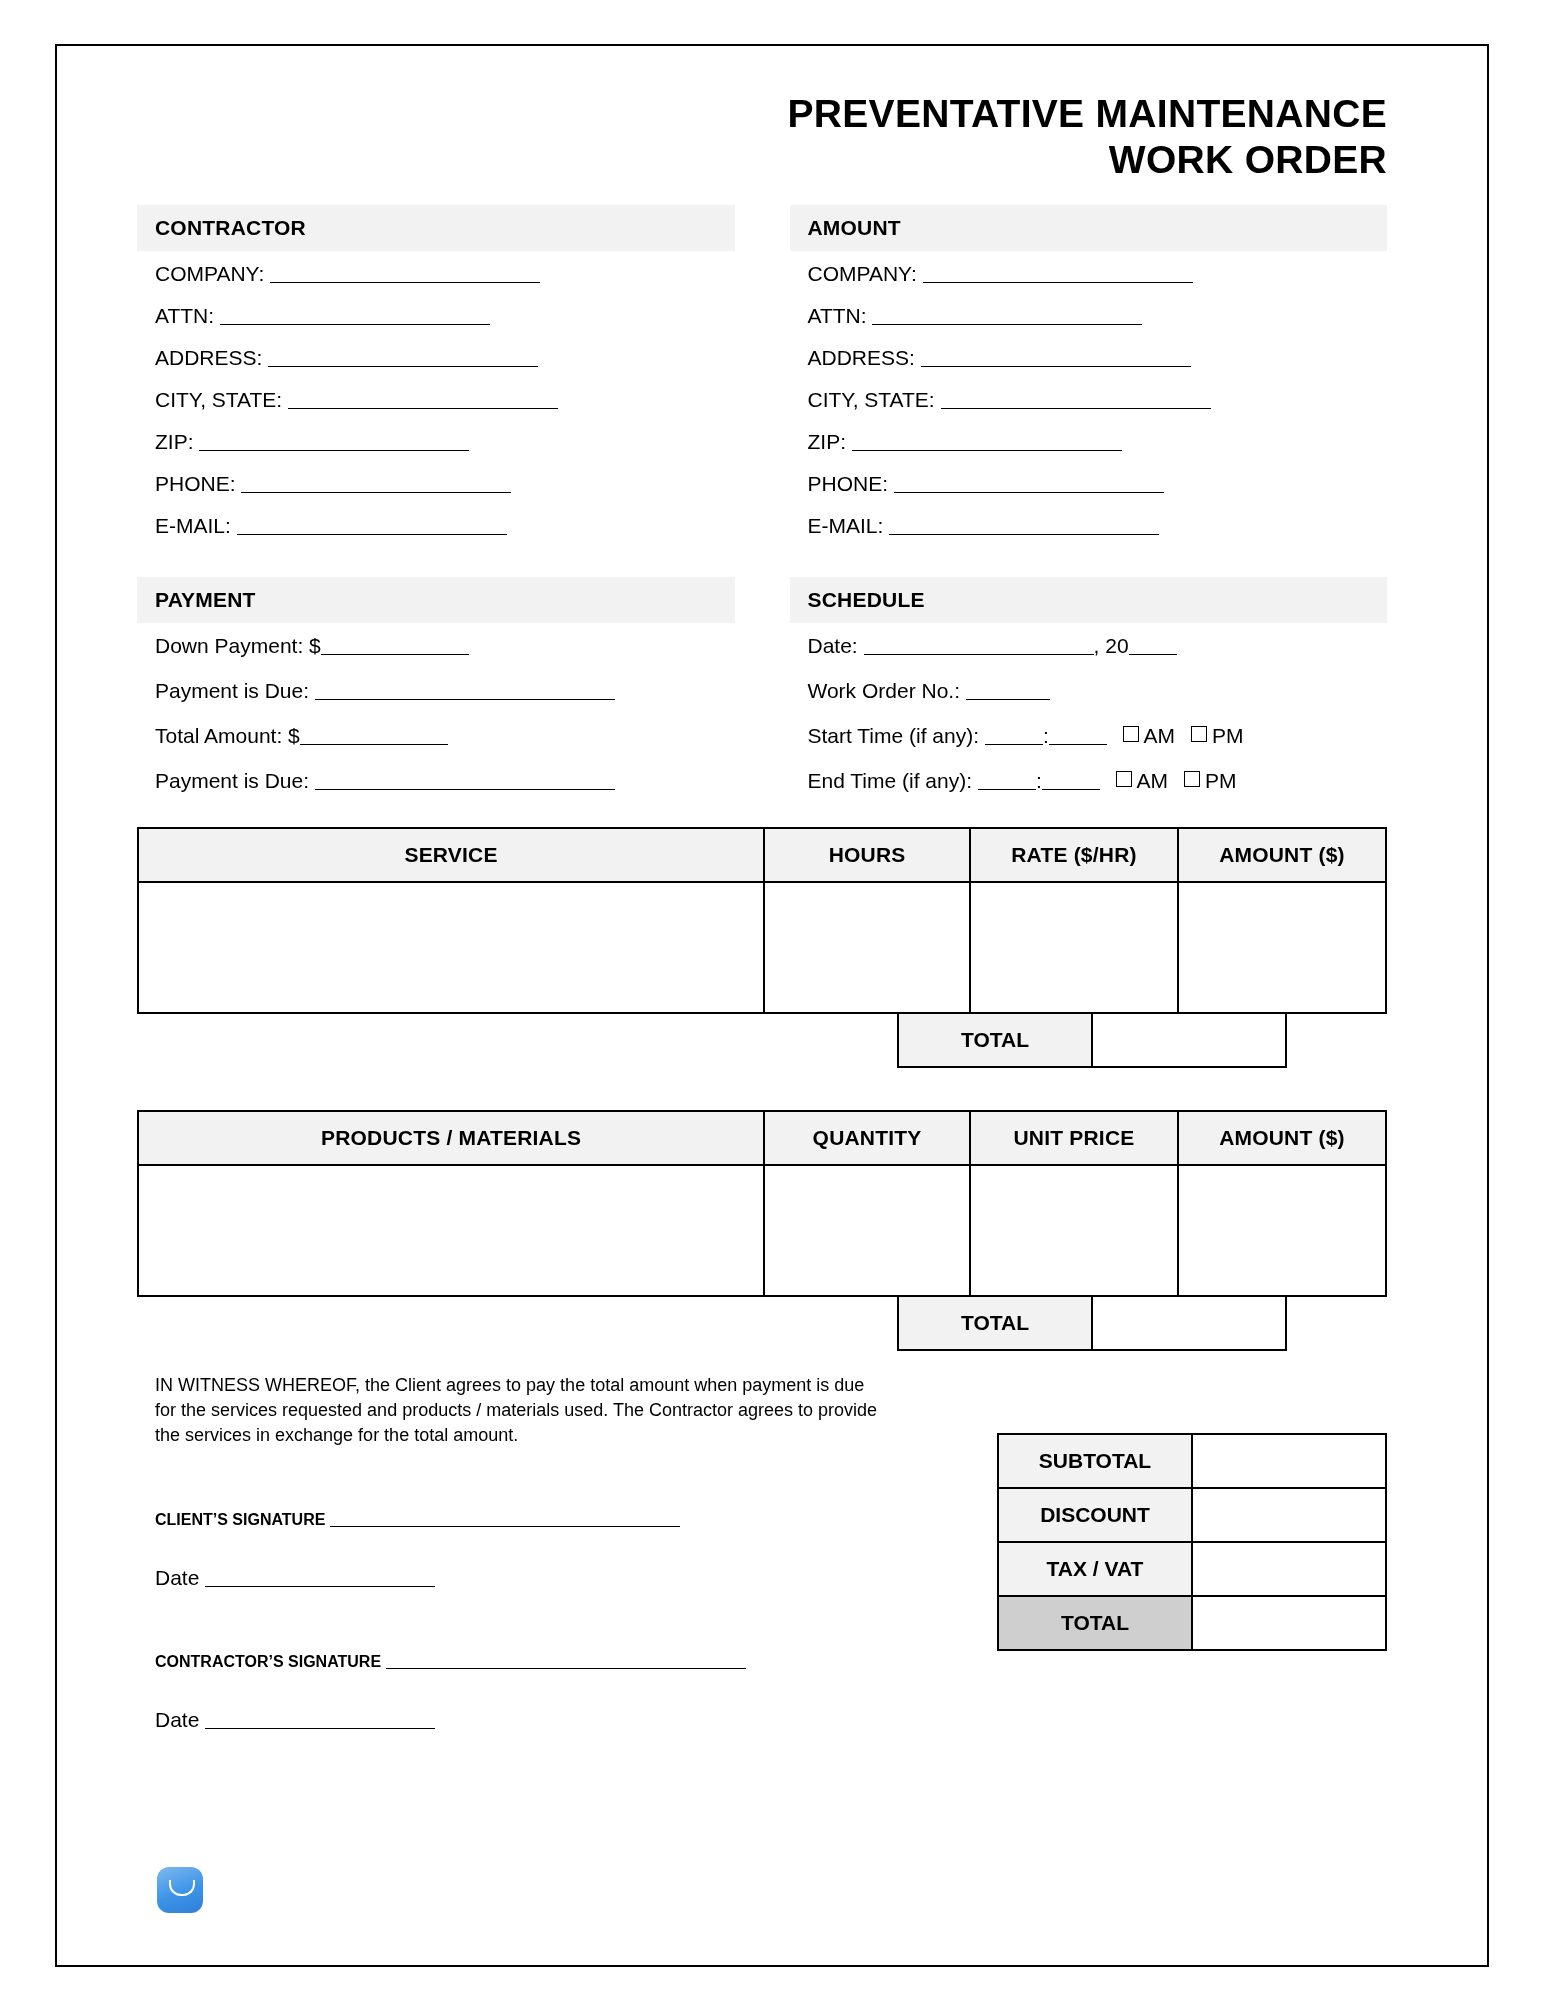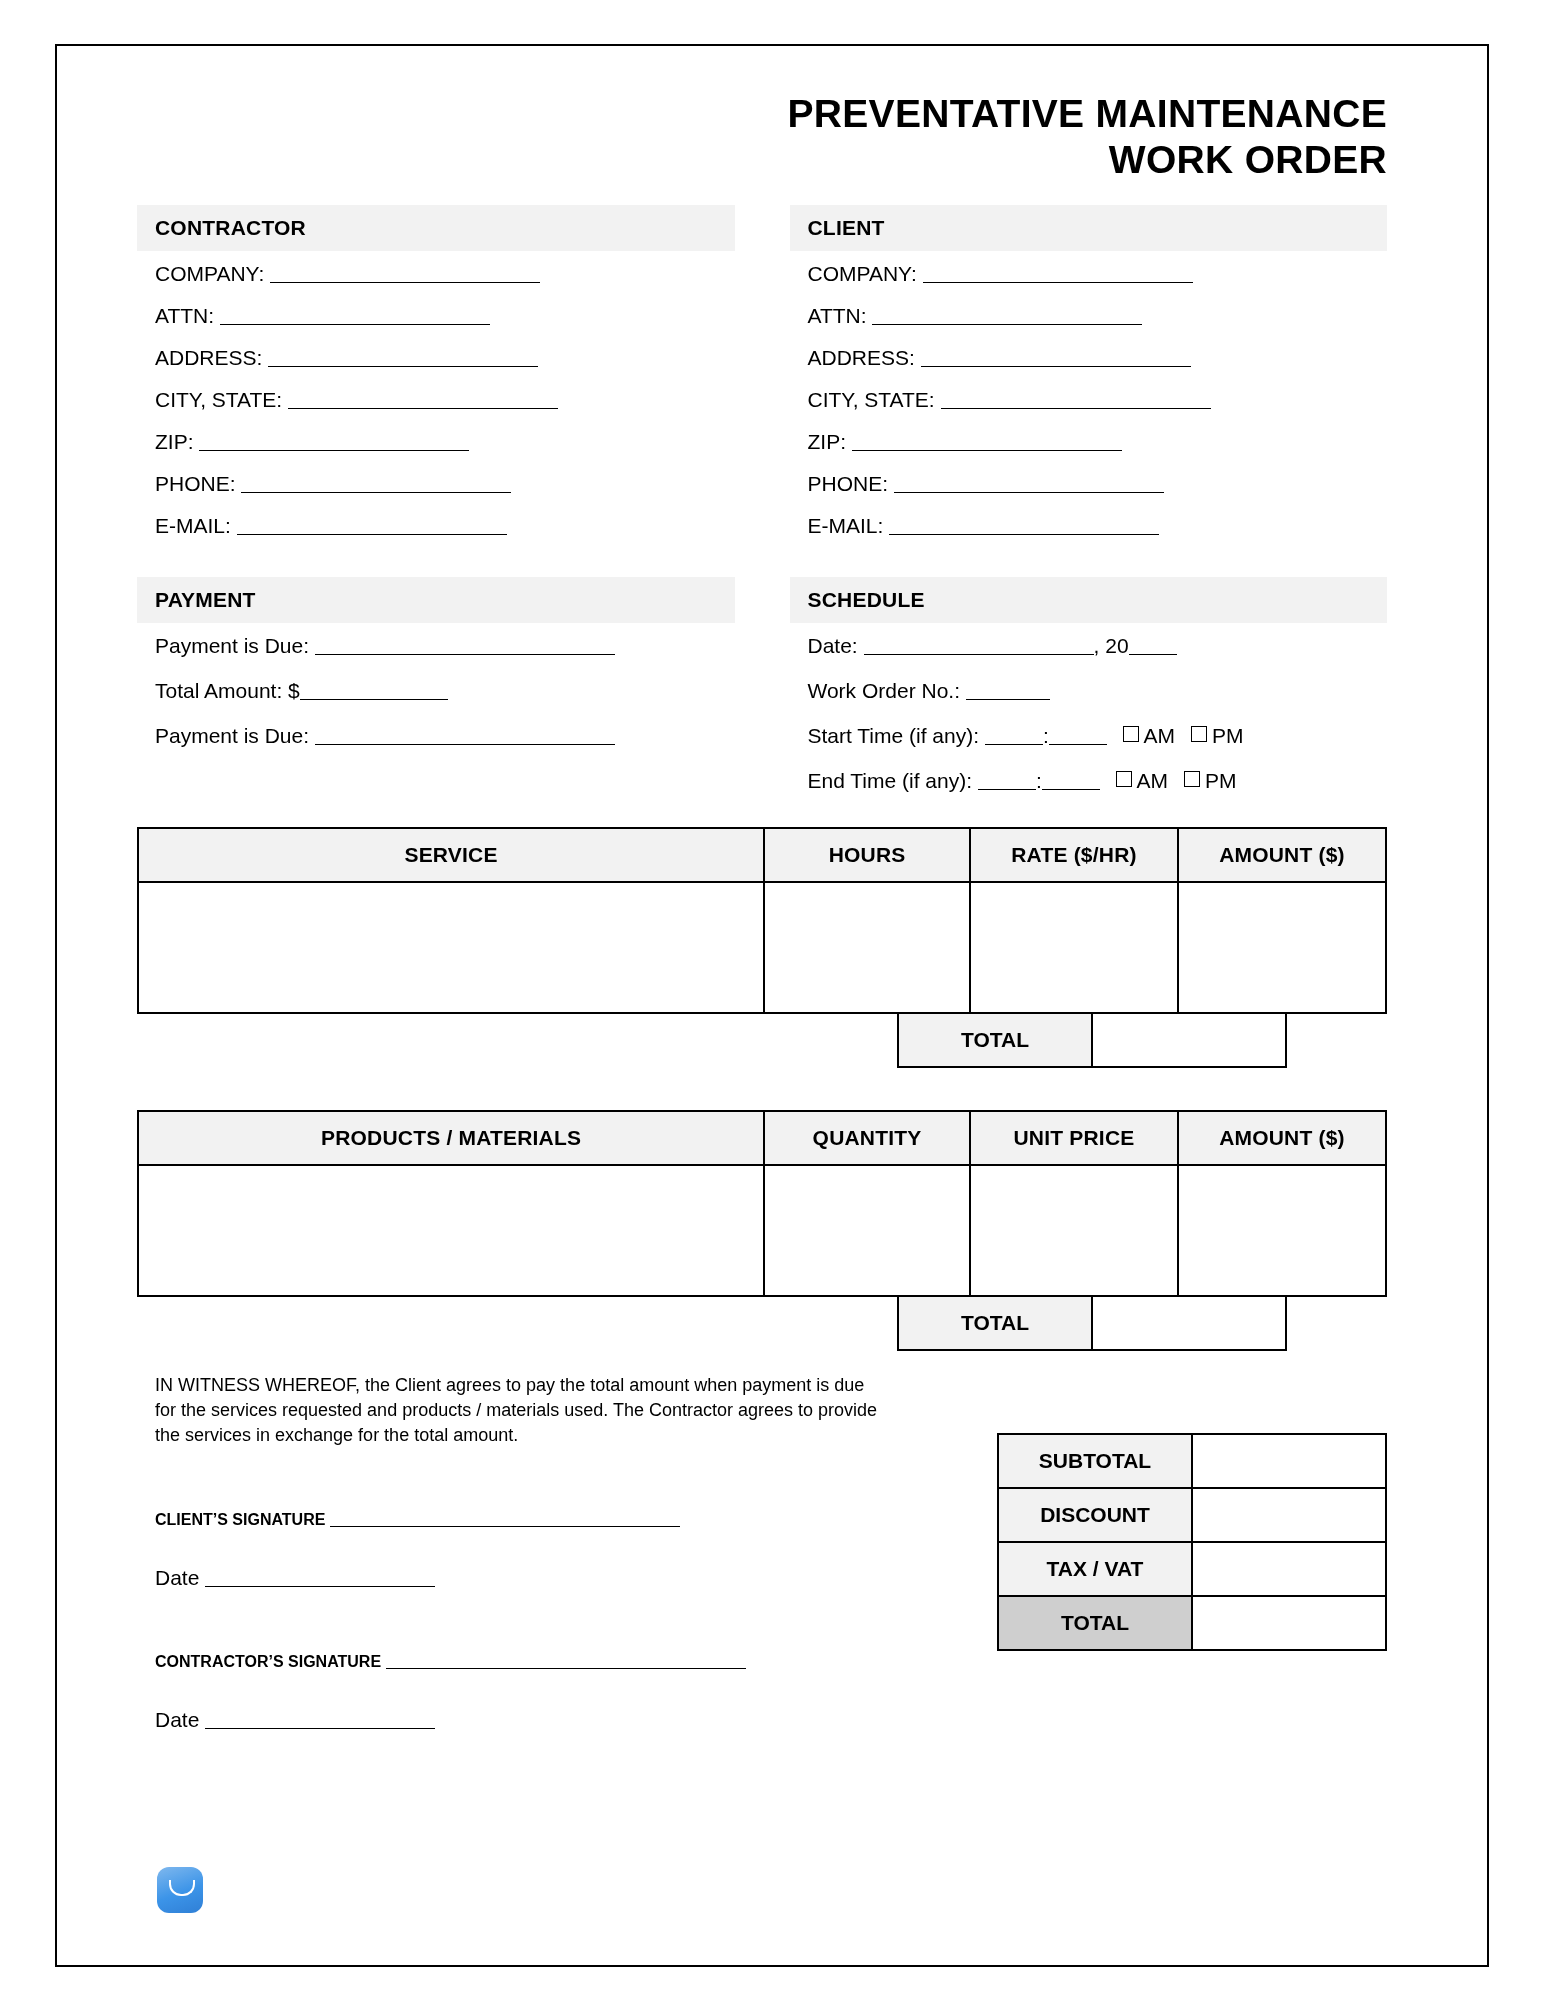--- a/index.html
+++ b/index.html
@@ -196,39 +196,40 @@
           <div class="field"><span>ATTN:</span> <span class="blank u-lg"></span></div>
           <div class="field"><span>ADDRESS:</span> <span class="blank u-lg"></span></div>
           <div class="field"><span>CITY, STATE:</span> <span class="blank u-lg"></span></div>
           <div class="field"><span>ZIP:</span> <span class="blank u-lg"></span></div>
           <div class="field"><span>PHONE:</span> <span class="blank u-lg"></span></div>
           <div class="field"><span>E-MAIL:</span> <span class="blank u-lg"></span></div>
         </div>
       </div>
 
       <div class="col">
-        <div class="sec-head">CLIENT</div>
+        <div class="sec-head">AMOUNT</div>
         <div class="field-list">
           <div class="field"><span>COMPANY:</span> <span class="blank u-lg"></span></div>
           <div class="field"><span>ATTN:</span> <span class="blank u-lg"></span></div>
           <div class="field"><span>ADDRESS:</span> <span class="blank u-lg"></span></div>
           <div class="field"><span>CITY, STATE:</span> <span class="blank u-lg"></span></div>
           <div class="field"><span>ZIP:</span> <span class="blank u-lg"></span></div>
           <div class="field"><span>PHONE:</span> <span class="blank u-lg"></span></div>
           <div class="field"><span>E-MAIL:</span> <span class="blank u-lg"></span></div>
         </div>
       </div>
     </div>
 
     <div class="spacer-20"></div>
 
     <div class="cols">
       <div class="col">
         <div class="sec-head">PAYMENT</div>
         <div class="field-list">
+          <div class="pay-row"><span>Down Payment: $</span><span class="blank u-sm"></span></div>
           <div class="pay-row"><span>Payment is Due:</span> <span class="blank u-xl"></span></div>
           <div class="pay-row"><span>Total Amount: $</span><span class="blank u-sm"></span></div>
           <div class="pay-row"><span>Payment is Due:</span> <span class="blank u-xl"></span></div>
         </div>
       </div>
 
       <div class="col">
         <div class="sec-head">SCHEDULE</div>
         <div class="field-list">
           <div class="pay-row">

